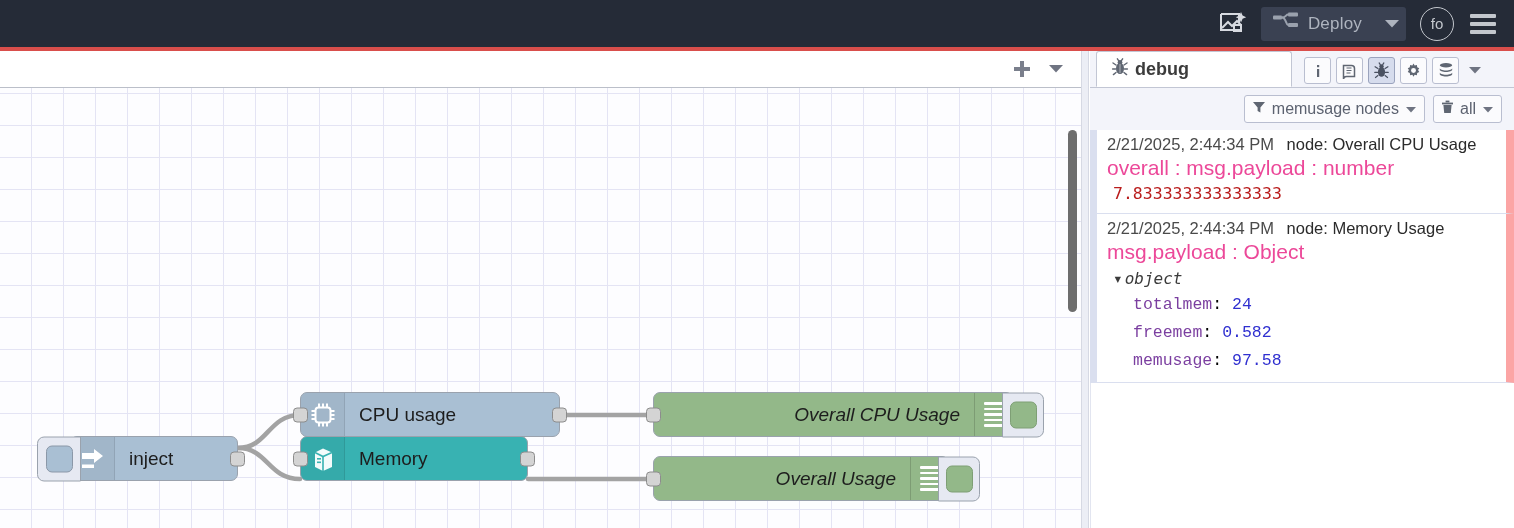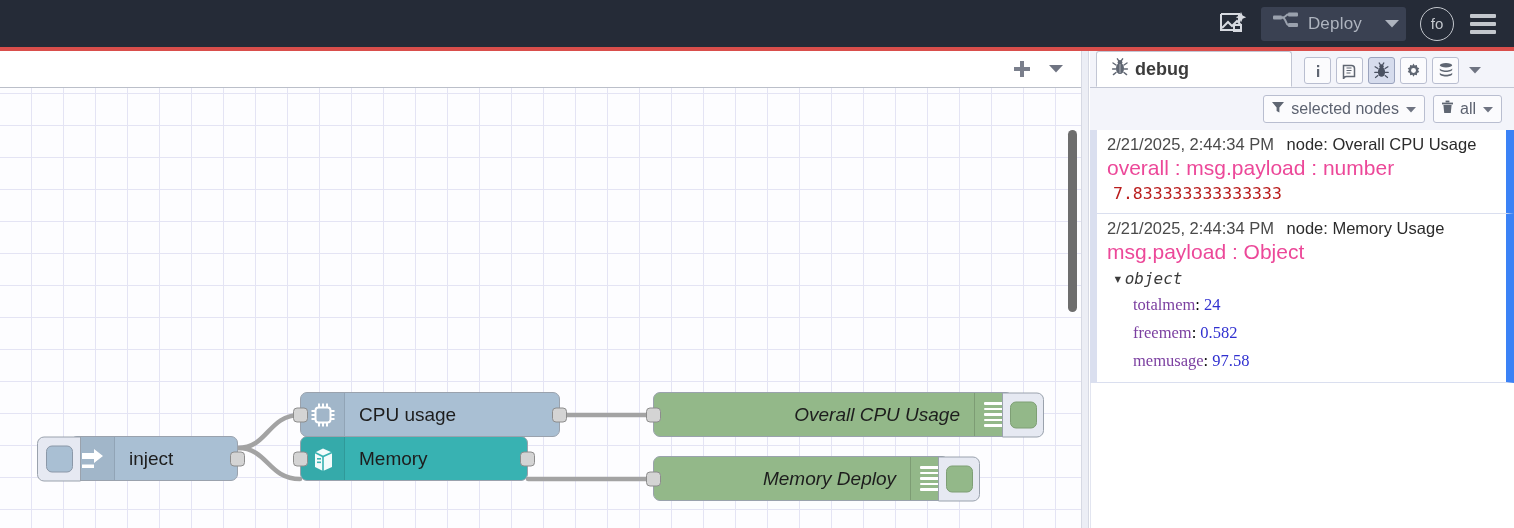--- a/index.html
+++ b/index.html
@@ -181,37 +181,37 @@
     display: flex; align-items: center; gap: 6px; padding: 0 7px;
     font-size: 16px; color: #5c6270; cursor: pointer;
   }
 
   #sb-messages {
     position: absolute; top: 79px; left: 0; width: 424px; height: 398px;
     background: #fff; overflow: hidden;
   }
   .msg {
     background: #fff; border-left: 7px solid #dadfef;
-    border-bottom: 1px solid #dadfef; border-right: 8px solid #3b82f6;
+    border-bottom: 1px solid #dadfef; border-right: 8px solid #fca5a5;
     padding: 5px 0 7px 10px;
   }
   .msg-head { font-size: 16.5px; color: #4a4a4a; white-space: nowrap; }
   .msg-head .node-ref { margin-left: 8px; color: #2b2b2b; }
   .msg-topic { font-size: 21px; color: #ec4899; line-height: 1.35; }
   .msg-value {
     font-family: "DejaVu Sans Mono", monospace; font-size: 16.5px;
     color: #b91c1c; padding-left: 6px; line-height: 1.45;
   }
   .obj-toggle {
     font-family: "DejaVu Sans Mono", monospace; font-size: 16px;
     color: #3b3b3b; font-style: italic; padding-left: 6px; line-height: 1.5;
   }
   .obj-toggle .caret { color: #3b3b3b; font-style: normal; margin-right: 2px; }
   .obj-row {
-    font-family: Liberation Serif, serif; font-size: 16.5px;
+    font-family: Liberation Mono, monospace; font-size: 16.5px;
     padding-left: 26px; line-height: 1.7;
   }
   .obj-key { color: #7b3fa0; }
   .obj-val { color: #3030d0; }
   #sb-msg-tail { background: #fff; height: 100%; border-left: 1px solid #e2e5f0; }
 </style>
 </head>
 <body>
 
 <div id="app">
@@ -362,21 +362,21 @@
           </div>
           <div class="dbg-btn">
             <div class="knob"></div>
           </div>
           <div class="port in"></div>
         </div>
       </div>
 
       <div class="node" style="left:653px; top:368px; width:296px;">
         <div class="node-body" style="background:#93b889;">
-          <div class="node-label italic center-right">Memory Deploy</div>
+          <div class="node-label italic center-right">Overall Usage</div>
           <div class="dbg-lines">
             <i></i>
             <i></i>
             <i></i>
             <i></i>
             <i></i>
           </div>
           <div class="dbg-btn">
             <div class="knob"></div>
           </div>
@@ -466,21 +466,21 @@
       </div>
     </div>
 
     <div id="sb-filterrow">
       <div class="sb-pill">
         <span>
           <svg width="14" height="14" viewBox="0 0 14 14">
               <path d="M1 2 h12 l-4.6 5.4 V12.5 l-2.8 -1.6 V7.4z" fill="#5f6672"></path>
             </svg>
         </span>
-        <span>selected nodes</span>
+        <span>memusage nodes</span>
         <span>
           <svg width="12" height="8" viewBox="0 0 12 8">
               <path d="M1 1 L6 6.5 L11 1z" fill="#6f7482"></path>
             </svg>
         </span>
       </div>
       <div class="sb-pill">
         <span>
           <svg width="13" height="14" viewBox="0 0 13 14">
             <rect x="1" y="2.6" width="11" height="1.8" fill="#5f6672"></rect>

